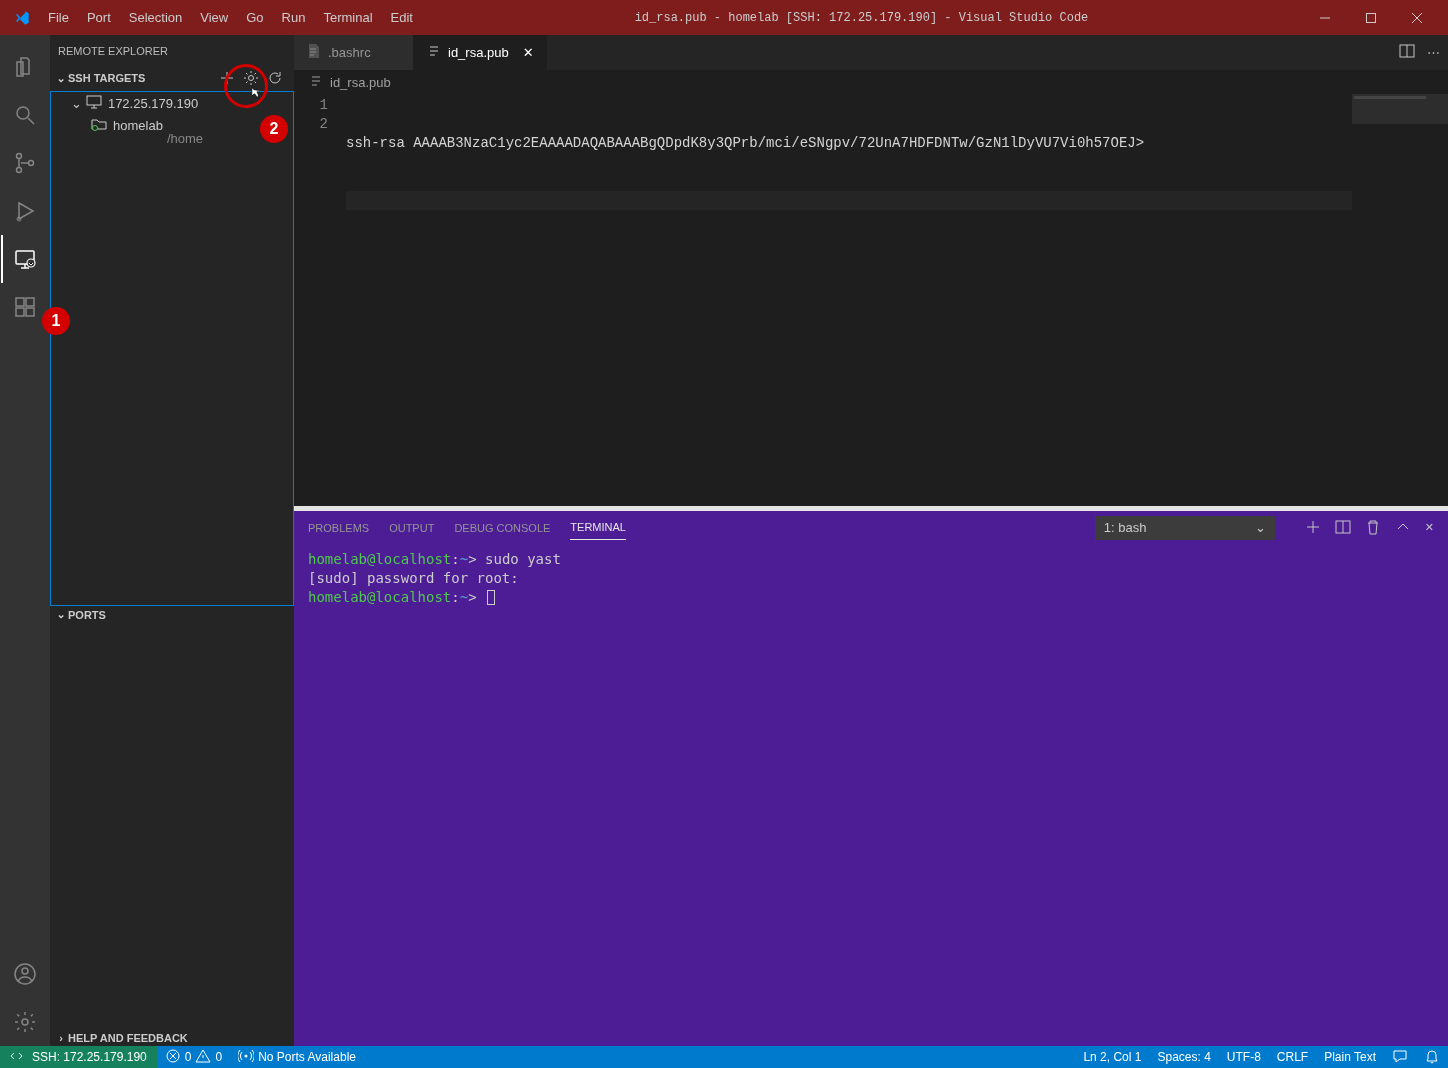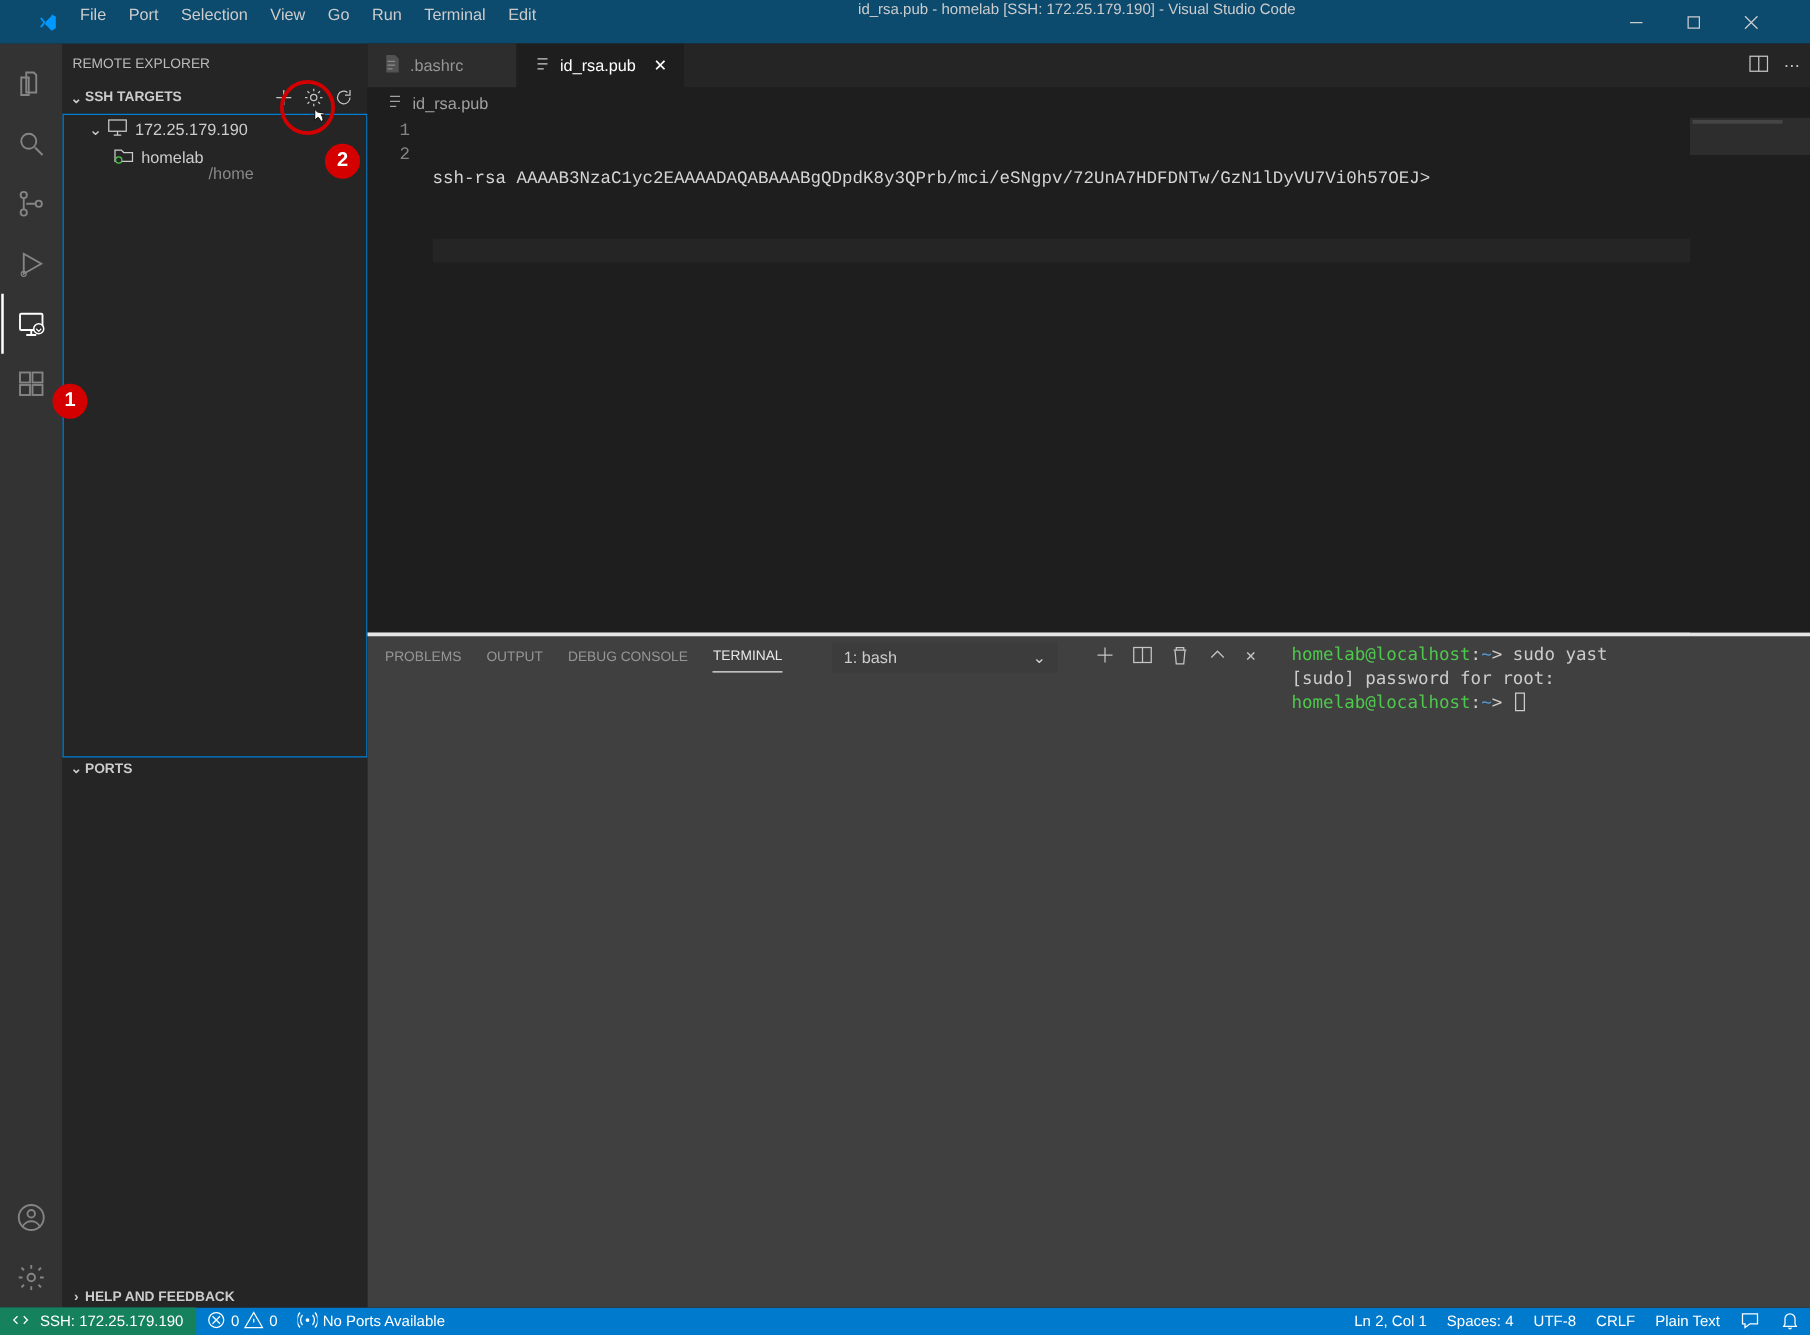--- a/index.html
+++ b/index.html
@@ -10,28 +10,29 @@
   color: #cccccc;
   width: 1448px;
   height: 1068px;
   overflow: hidden;
   position: relative;
 }
 
 
 .title-bar {
   height: 35px;
-  background: #0c4a6e;
+  background: #7f1d1d;
   display: flex;
-  padding: 0 24px;
+  align-items: center;
+  padding: 0 8px;
 }
 .title-bar .logo { width: 28px; display:flex; align-items:center; justify-content:center; }
 .menu-bar { display: flex; gap: 2px; margin-left: 4px; }
 .menu-item { padding: 4px 8px; cursor: default; color: #cccccc; }
-.window-title { flex: 1; text-align: center; color: #cccccc; font-size: 12px; }
+.window-title { flex: 1; text-align: center; color: #cccccc; font-size: 12px; font-family: Liberation Mono, monospace; }
 .window-controls { display: flex; gap: 0; }
 .win-ctrl { width: 46px; height: 35px; display:flex; align-items:center; justify-content:center; color:#ccc; }
 
 
 .main { display: flex; height: calc(100% - 35px - 22px); }
 
 
 .activity-bar {
   width: 50px;
   background: #333333;
@@ -139,21 +140,21 @@
   overflow:hidden;
 }
 .gutter { width: 52px; text-align: right; color:#858585; padding: 2px 18px 0 0; line-height:19px; user-select:none;}
 .code { flex:1; padding-top:2px; line-height:19px; color:#d4d4d4; white-space:pre; overflow:hidden;}
 .code .cursor-line { background: rgba(255,255,255,0.03); }
 .minimap { width:96px; background:#1e1e1e; position:relative; }
 .minimap .slice { position:absolute; top:2px; left:2px; right:22px; height:3px; background:#6a6a6a55; }
 .minimap .viewport { position:absolute; top:0; right:0; left:0; height:30px; background:rgba(255,255,255,0.07);}
 
 
-.panel { height: 540px; border-top: 3px solid #e5e5e5; background:#404040; display:flex; flex-direction:row;}
+.panel { height: 540px; border-top: 5px solid #e5e5e5; background:#4c1d95; display:flex; flex-direction:column;}
 .panel-tabs { height: 33px; display:flex; align-items:center; padding: 0 14px; gap:20px; font-size:11px; color:#969696;}
 .panel-tab { text-transform: uppercase; padding: 6px 0; }
 .panel-tab.active { color:#e7e7e7; border-bottom:1px solid #e7e7e7;}
 .panel-tabs-spacer { flex:1; }
 .term-select {
   background:#3c3c3c; border:1px solid #3c3c3c; color:#ccc;
   height: 24px; width: 180px; padding: 0 8px;
   display:flex; align-items:center; justify-content:space-between;
   font-size: 13px;
 }

